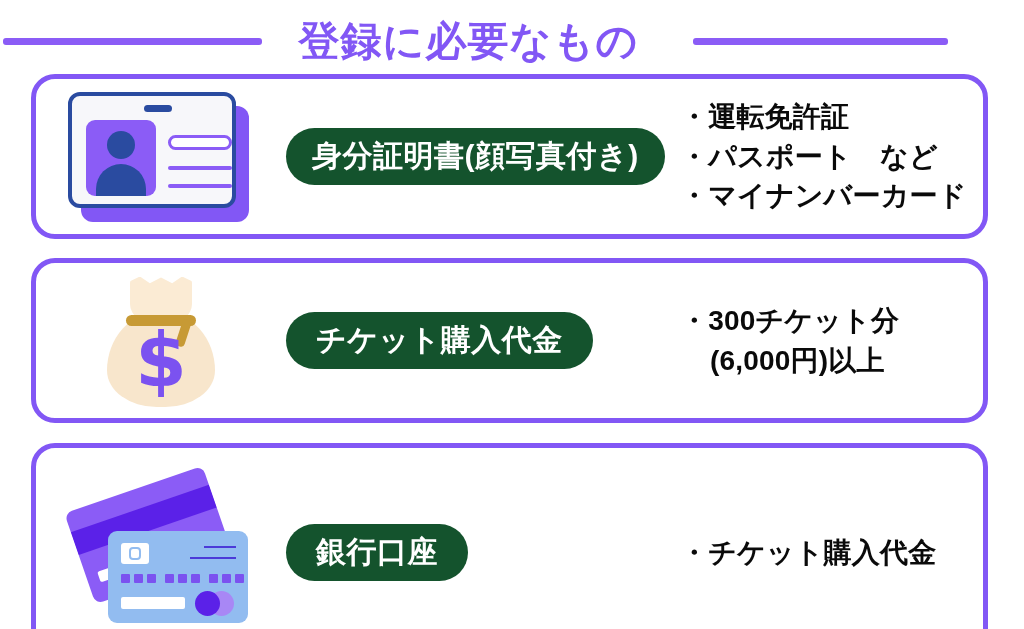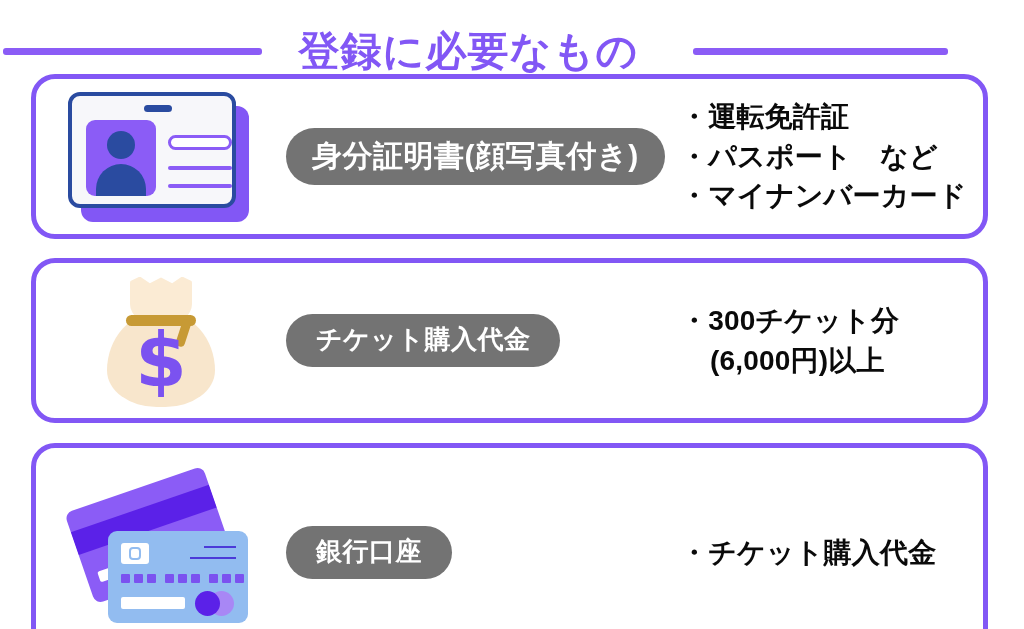--- a/index.html
+++ b/index.html
@@ -12,21 +12,21 @@
     background: #ffffff;
     font-family: "Liberation Sans", "DejaVu Sans", sans-serif;
     overflow: hidden;
     position: relative;
   }
 
   
   .title-row {
     position: absolute;
     left: 0;
-    top: 20px;
+    top: 10px;
     width: 944px;
     height: 62px;
     display: flex;
     align-items: center;
     justify-content: center;
     gap: 9px;
   }
   .title-rule {
     height: 7px;
     border-radius: 3px;
@@ -68,31 +68,31 @@
     justify-content: center;
     position: relative;
   }
   .label-slot {
     flex: 0 0 390px;
     display: flex;
     align-items: center;
     justify-content: flex-start;
   }
   .pill {
-    background: #737373;
+    background: #14532d;
     color: #ffffff;
     border-radius: 40px;
     font-size: 30px;
     font-weight: 700;
     padding: 11px 26px 13px 26px;
     white-space: nowrap;
     letter-spacing: 0.5px;
     line-height: 1.1;
   }
-  .pill.small { font-size: 26px; padding: 11px 30px 13px 30px; }
+  .pill.small { font-size: 30px; padding: 11px 30px 13px 30px; }
 
   .desc-slot {
     flex: 1 1 auto;
     display: flex;
     flex-direction: column;
     justify-content: flex-end;
     padding-left: 4px;
   }
   .desc-line {
     font-size: 28px;

